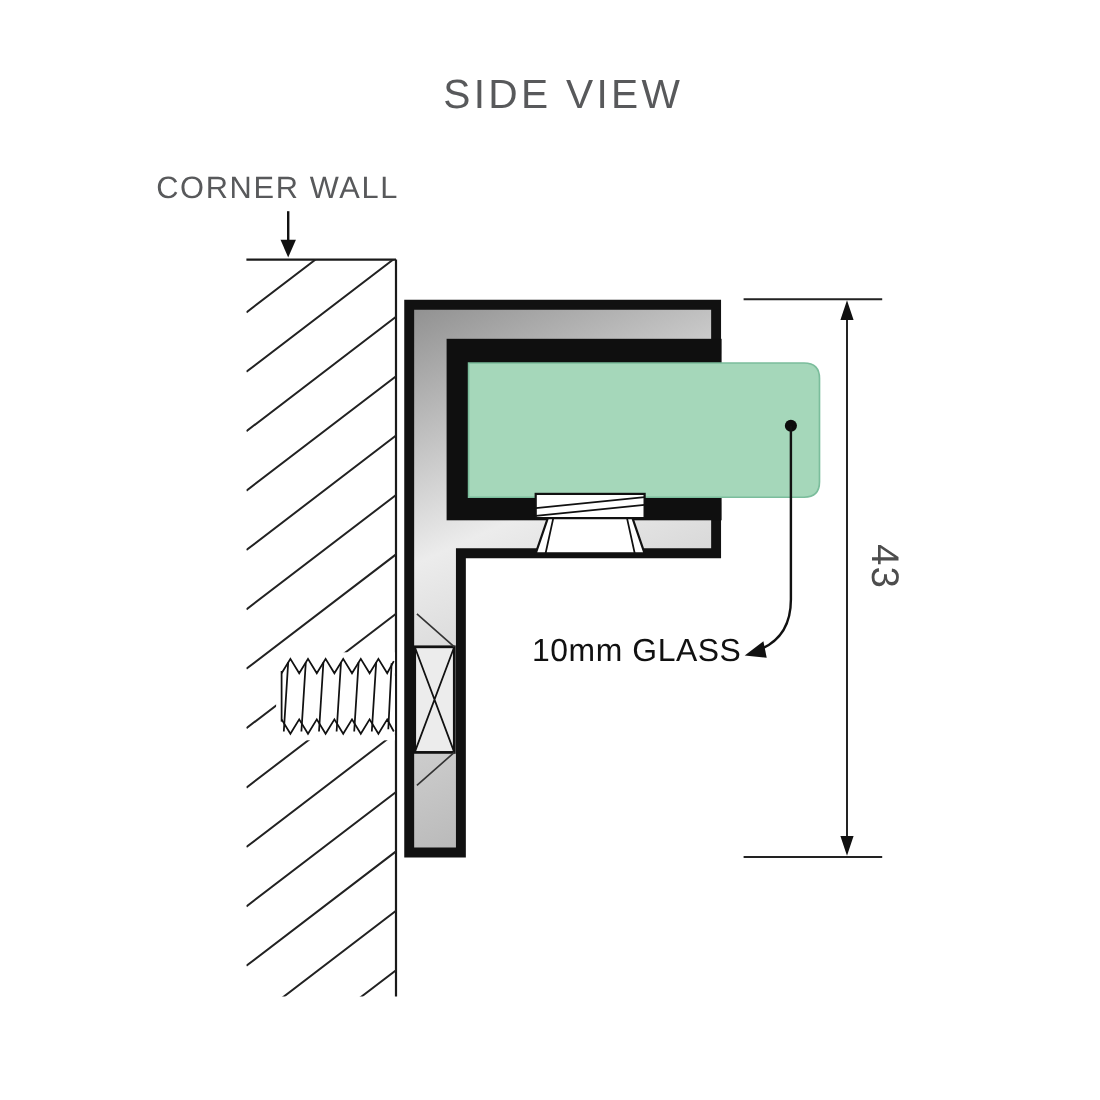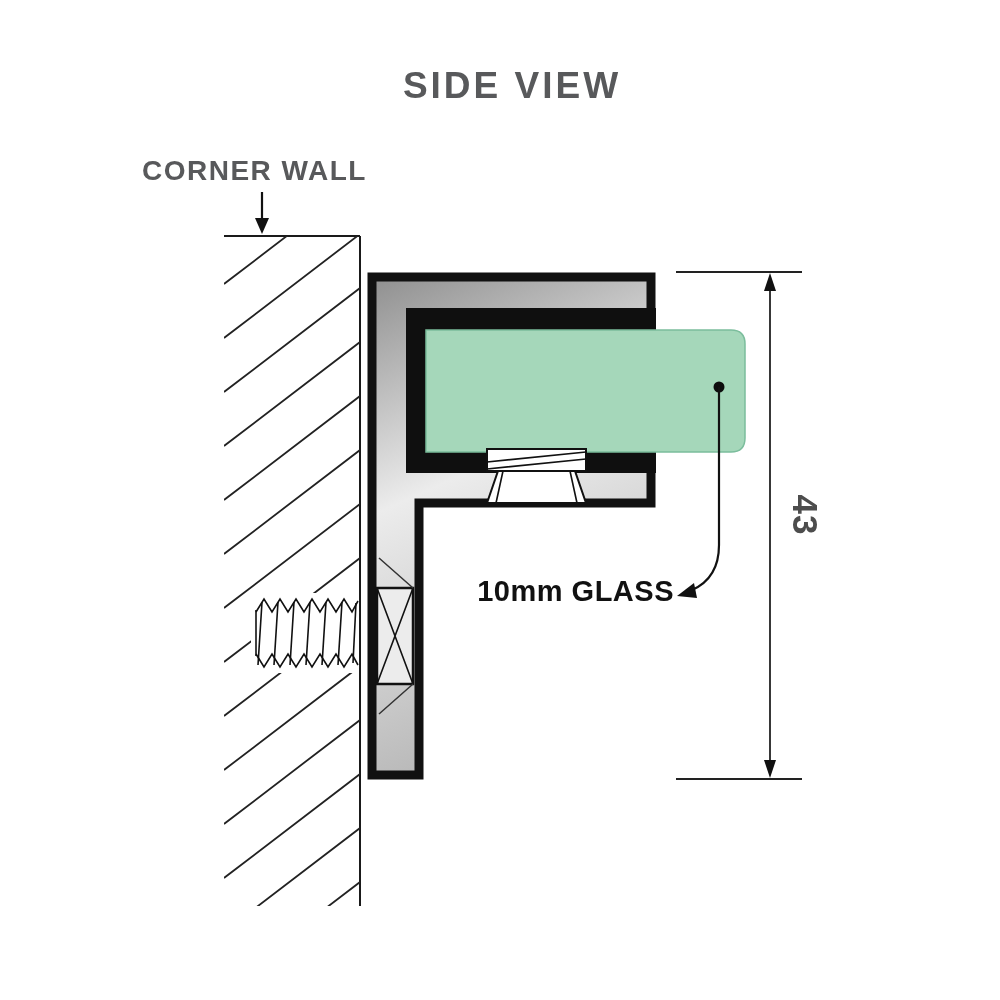--- a/index.html
+++ b/index.html
@@ -1,16 +1,16 @@
 <!DOCTYPE html>
 <html><head>
 <meta charset="utf-8">
 <style>
   html, body { margin: 0; padding: 0; background: #ffffff; }
-  .stage { position: relative; width: 1000px; height: 1000px; background: #ffffff; overflow: hidden; font-weight: bold; }
+  .stage { position: relative; width: 1000px; height: 1000px; background: #ffffff; overflow: hidden; }
   svg { display: block; }
   svg text { font-family: "Liberation Sans", sans-serif; }
   .t-title { font-size: 37px; letter-spacing: 3px; }
   .t-wall  { font-size: 28px; letter-spacing: 1.5px; }
   .t-glass { font-size: 29px; letter-spacing: 0.5px; }
   .t-dim   { font-size: 35px; letter-spacing: 1px; }
   .thin  { stroke: #1a1a1a; stroke-width: 2;   fill: none; }
   .med   { stroke: #111111; stroke-width: 2.2; fill: none; }
   .hairl { stroke: #222222; stroke-width: 1.8; fill: none; }
   .detail{ stroke: #111111; stroke-width: 1.6; fill: none; }

